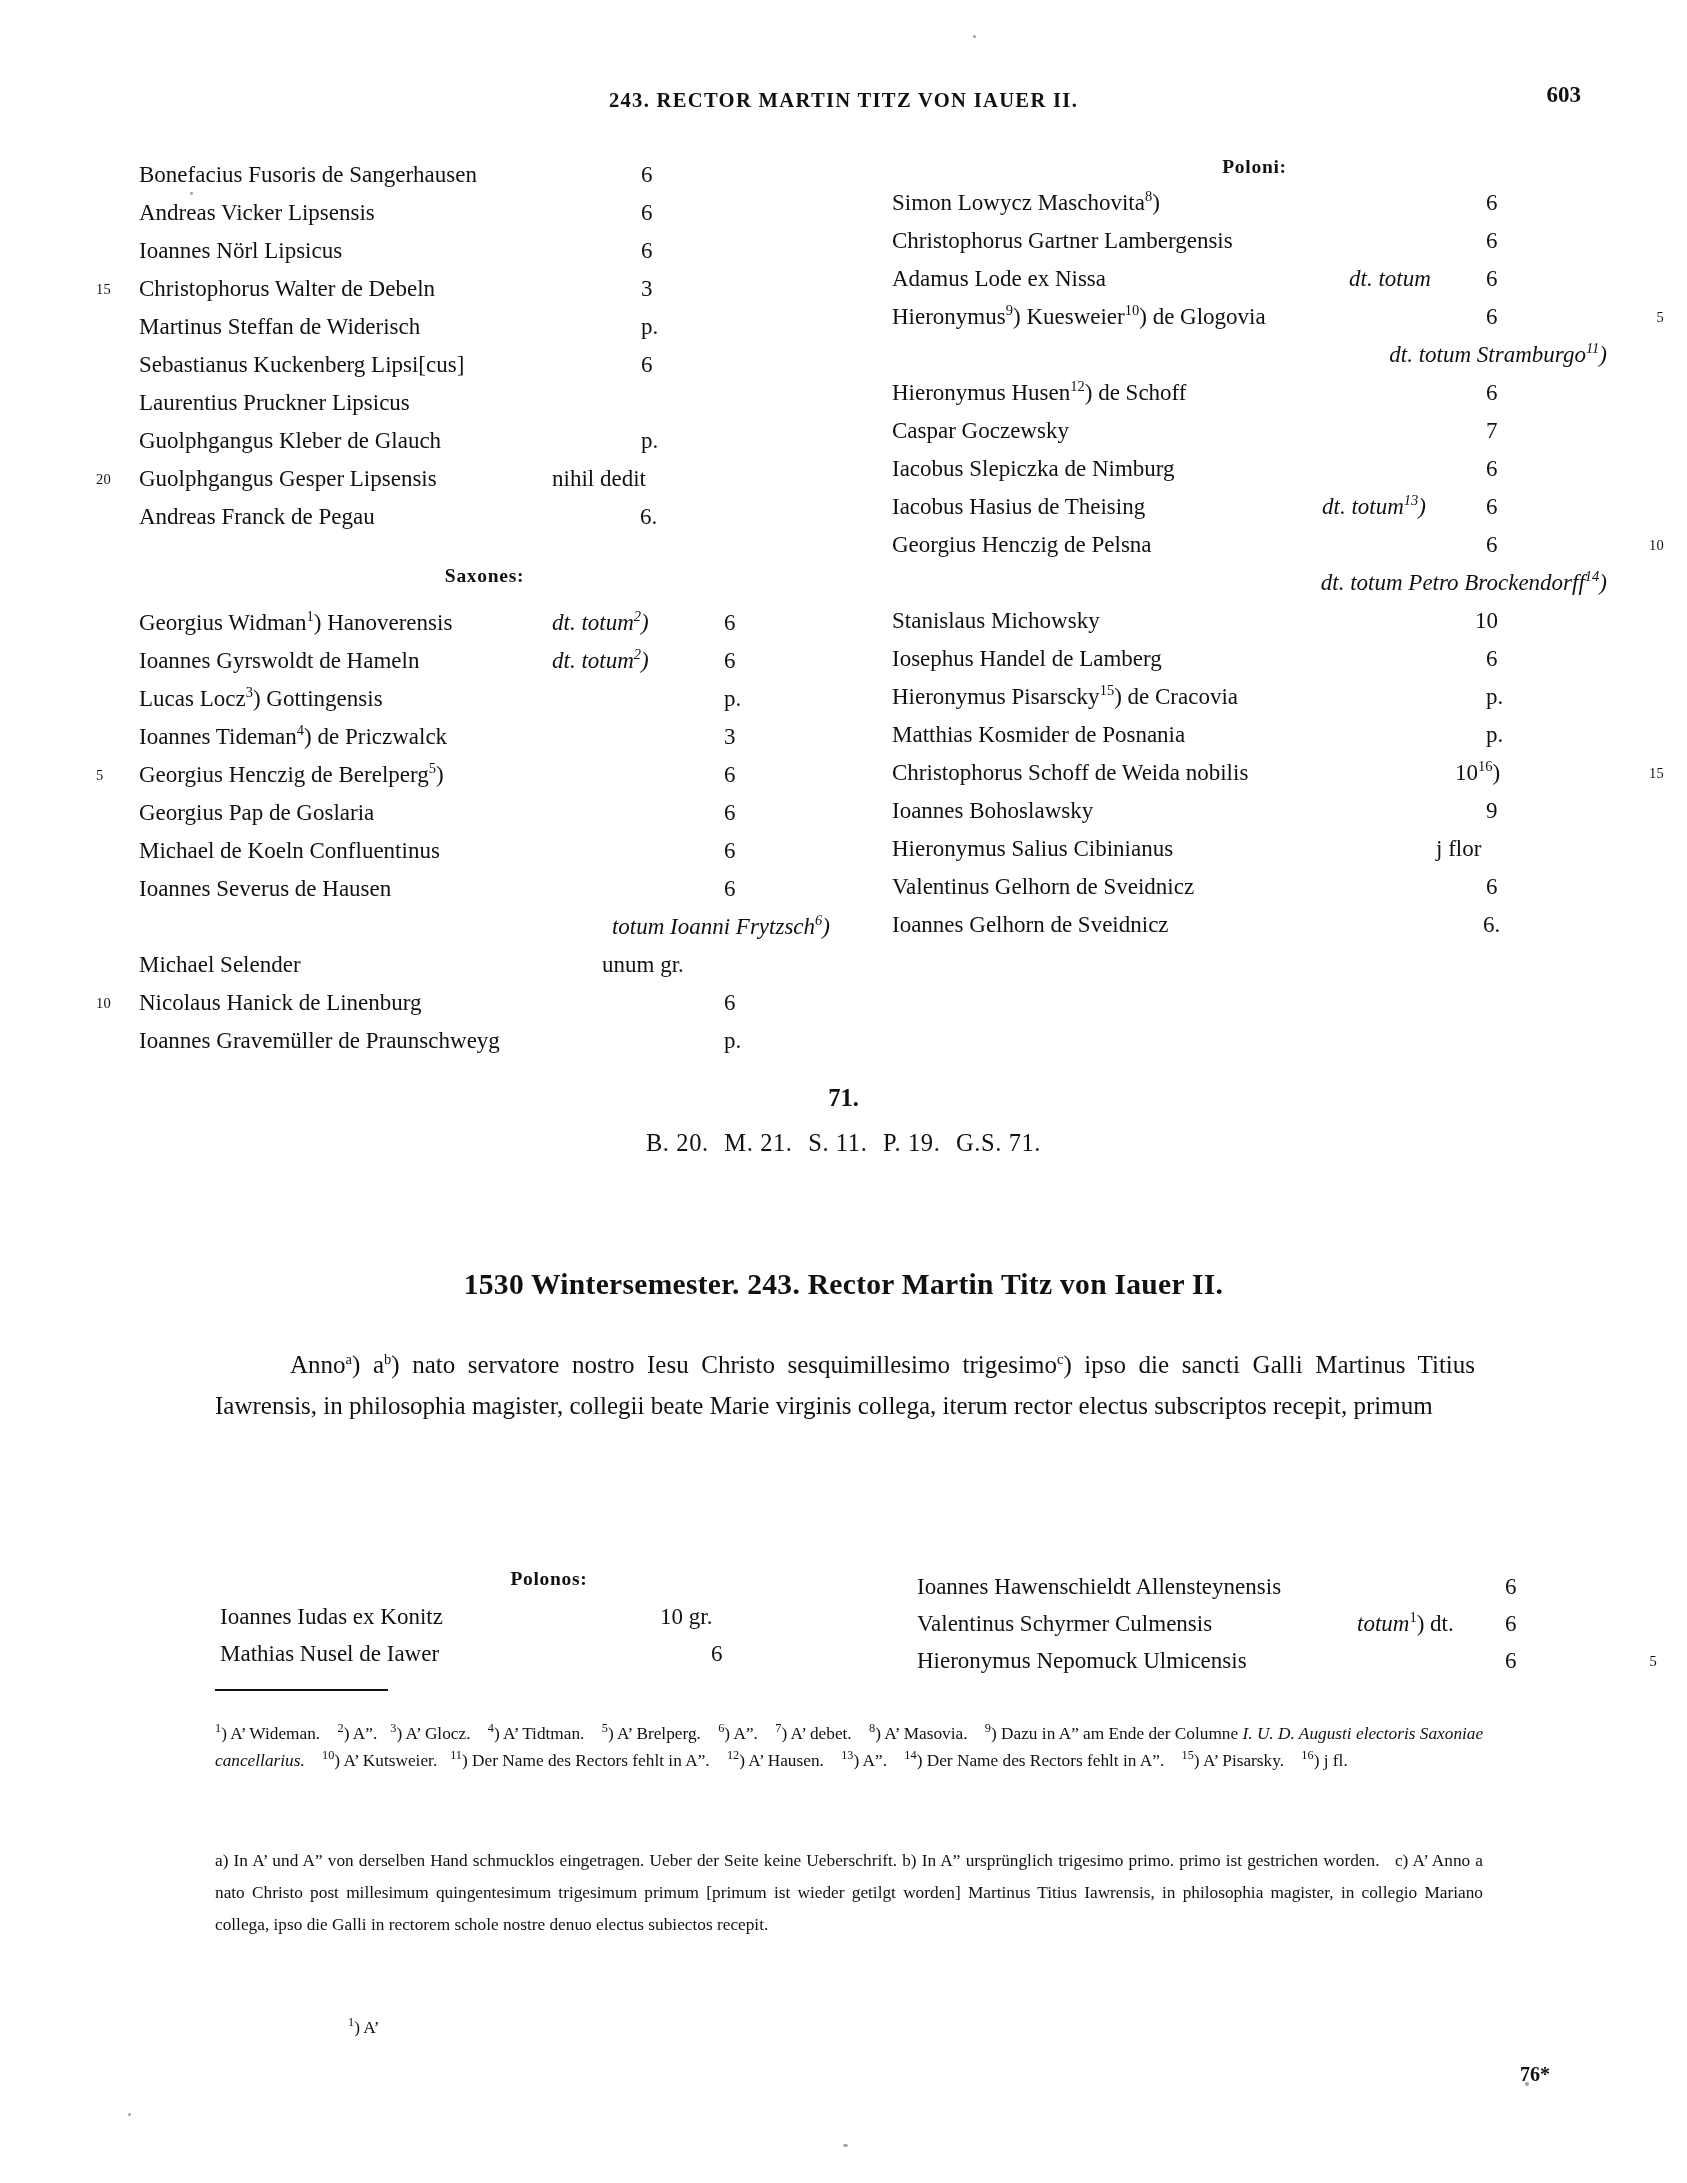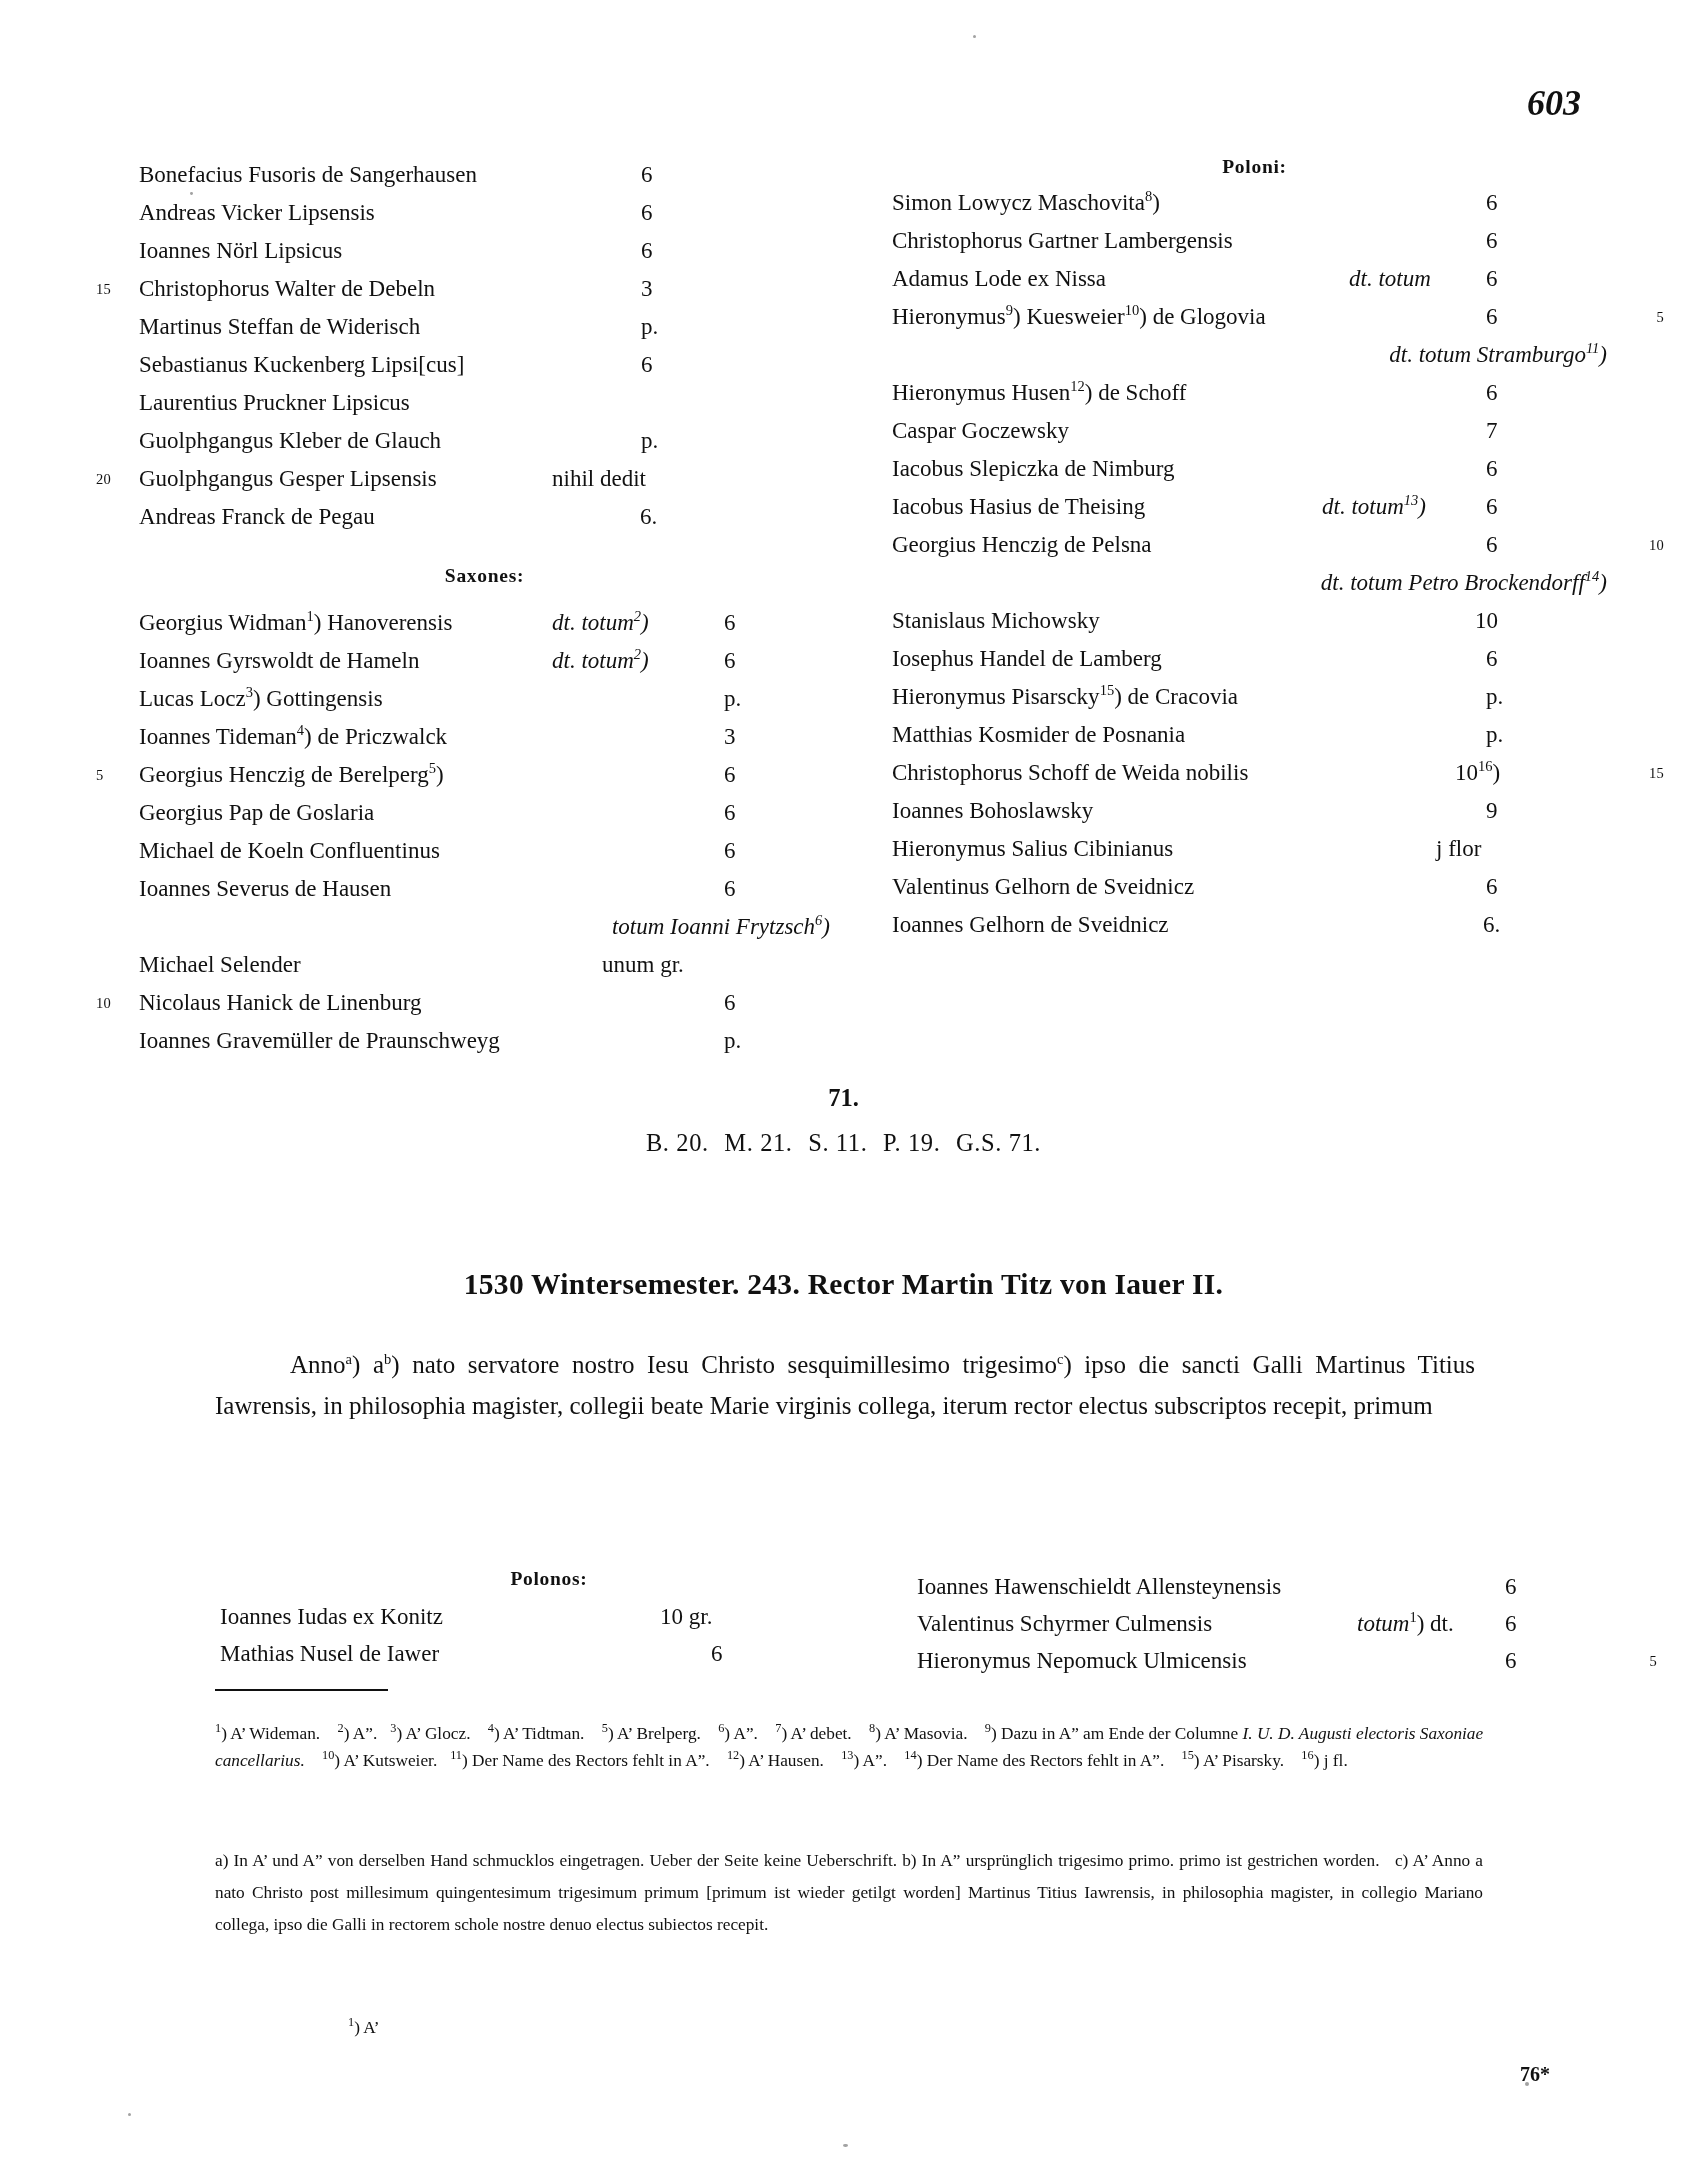--- a/index.html
+++ b/index.html
@@ -18,21 +18,21 @@
     height:32px;
   }
   .runhead-title {
     position:absolute; left:0; right:0; text-align:center;
     font-size:20.6px; letter-spacing:1.3px; font-weight:600;
     font-variant:small-caps;
     font-family:"Liberation Serif","DejaVu Serif",serif;
   }
   .runhead-page {
     position:absolute; right:106px; top:-6.7px;
-    font-size:36px; font-weight:700;font-style:italic;
+    font-size:23px; font-weight:700;
   }
 
   
   .cols { position:absolute; left:0; top:156px; width:1687px; }
   .col { position:absolute; top:0; }
   .col-left  { left:139px;  width:691px; }
   .col-right { left:892px; width:725px; }
 
   .grouphead {
     text-align:center; font-weight:700; font-size:19.5px;
@@ -128,20 +128,21 @@
 
   
   .speck { position:absolute; background:#555; border-radius:50%; opacity:.55; }
 </style>
 </head>
 <body>
 
 <div class="page">
 
   <div class="runhead">
+    <div class="runhead-title">243. RECTOR MARTIN TITZ VON IAUER II.</div>
     <div class="runhead-page">603</div>
   </div>
 
   <div class="cols">
 
     <div class="col col-left">
 
       <div class="entry">
         <span class="lineno"></span>
         <span class="ename">Bonefacius Fusoris de Sangerhausen</span>

